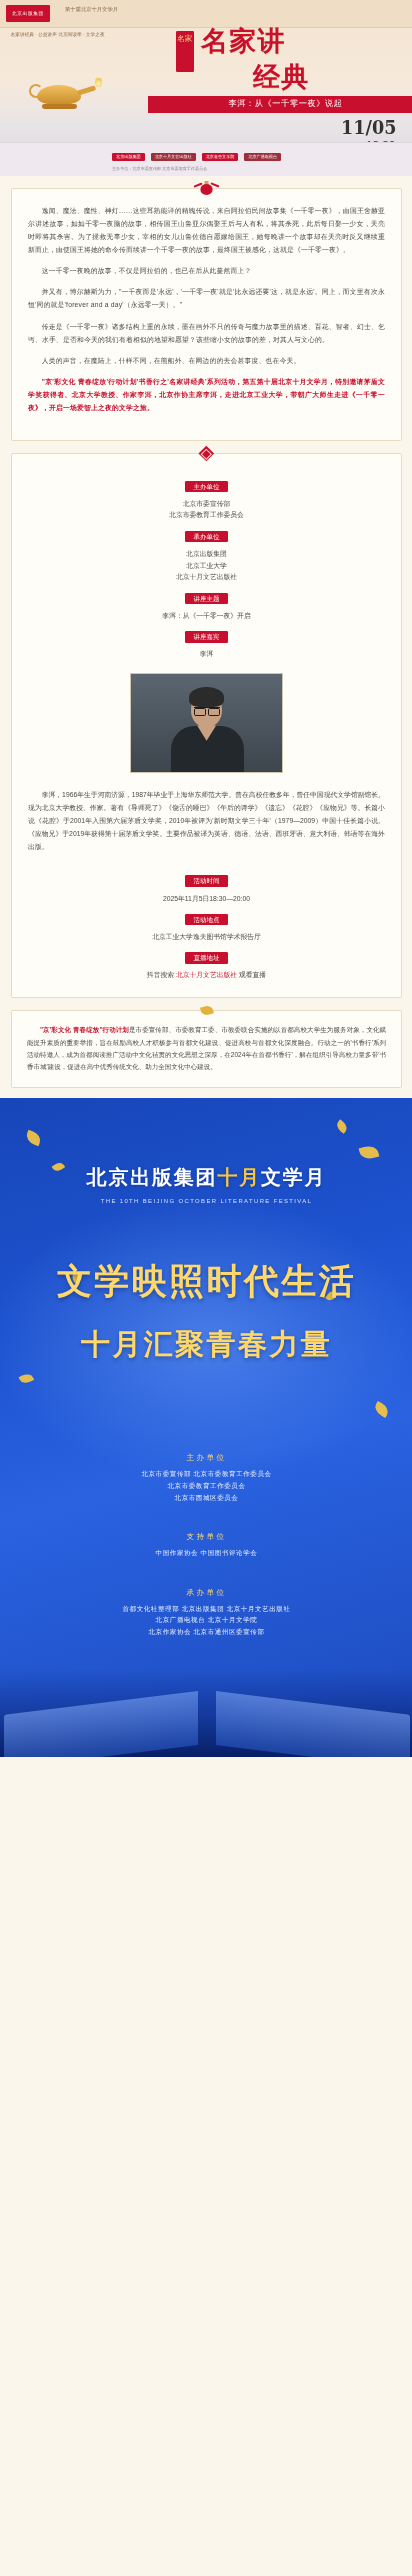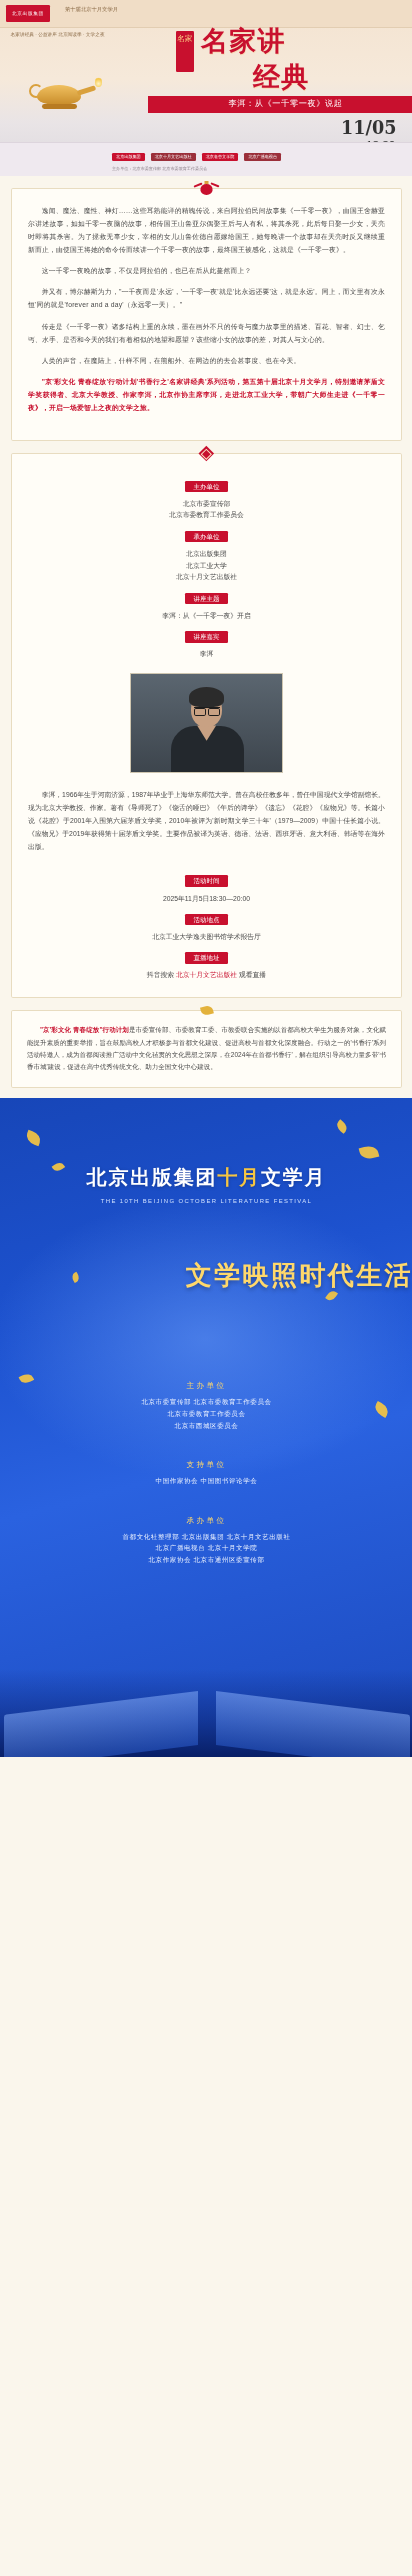--- a/index.html
+++ b/index.html
@@ -305,24 +305,23 @@
     text-shadow: 0 1.2px 3.5px rgba(0,0,0,.25);
   }
   .poster-title .mark { color: #f5c542; text-align: right; }
   .poster-en {
     position: relative; margin-top: 7px;
     font-size: 5.9px; letter-spacing: 1.4px; color: #cfe0ff;
   }
   .poster-line1 {
     position: relative; margin-top: 54px;
     font-family: "DejaVu Serif", serif;
-    font-size: 26px; font-weight: bold;
+    font-size: 35px; font-weight: bold;
     color: #ffd86b; letter-spacing: 2.4px;
     text-shadow: 0 1.8px 4.7px rgba(0,0,0,.3);
-    text-align: right;
   }
   .poster-line2 {
     position: relative; margin-top: 20px;
     font-family: "DejaVu Serif", serif;
     font-size: 29px; font-weight: bold;
     color: #ffd86b; letter-spacing: 2.4px;
     text-shadow: 0 1.8px 4.7px rgba(0,0,0,.3);
   }
   .poster-credits { position: relative; margin-top: 88px; }
   .cred-label {
@@ -452,20 +451,21 @@
     <div class="leaf l6"></div>
     <div class="leaf l7"></div>
     <div class="leaf l8"></div>
 
     <div class="poster-title">
       <span>北京出版集团</span><span class="mark">十月</span><span>文学月</span>
     </div>
     <div class="poster-en">THE 10TH BEIJING OCTOBER LITERATURE FESTIVAL</div>
 
     <div class="poster-line1">文学映照时代生活</div>
+    <div class="poster-line2">十月汇聚青春力量</div>
 
     <div class="poster-credits">
       <div class="cred-label">主办单位</div>
       <div class="cred-row">北京市委宣传部 北京市委教育工作委员会</div>
       <div class="cred-row">北京市委教育工作委员会</div>
       <div class="cred-row">北京市西城区委员会</div>
 
       <div class="cred-label">支持单位</div>
       <div class="cred-row">中国作家协会 中国图书评论学会</div>
 

